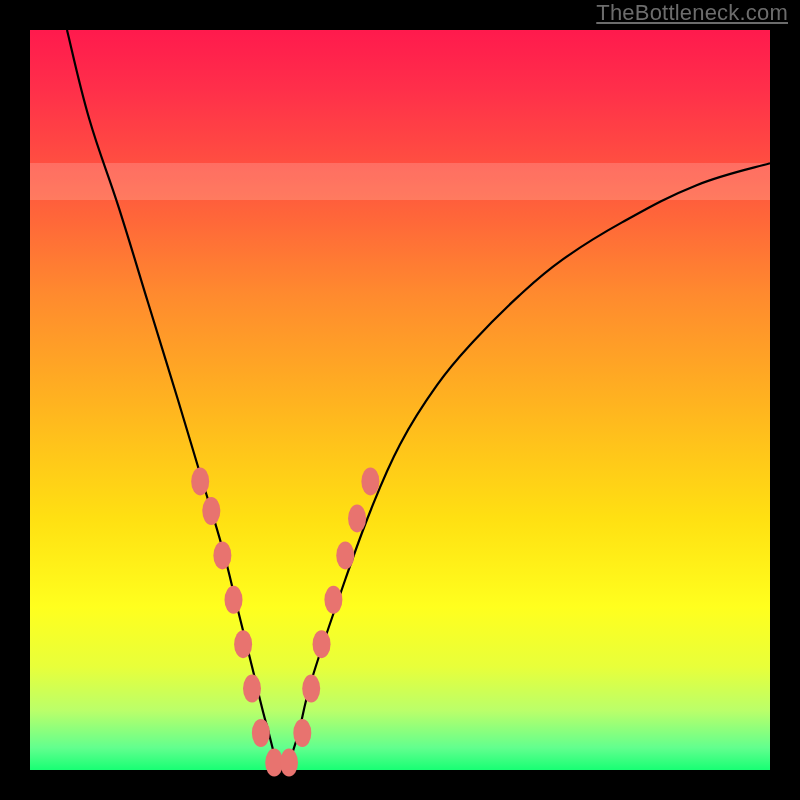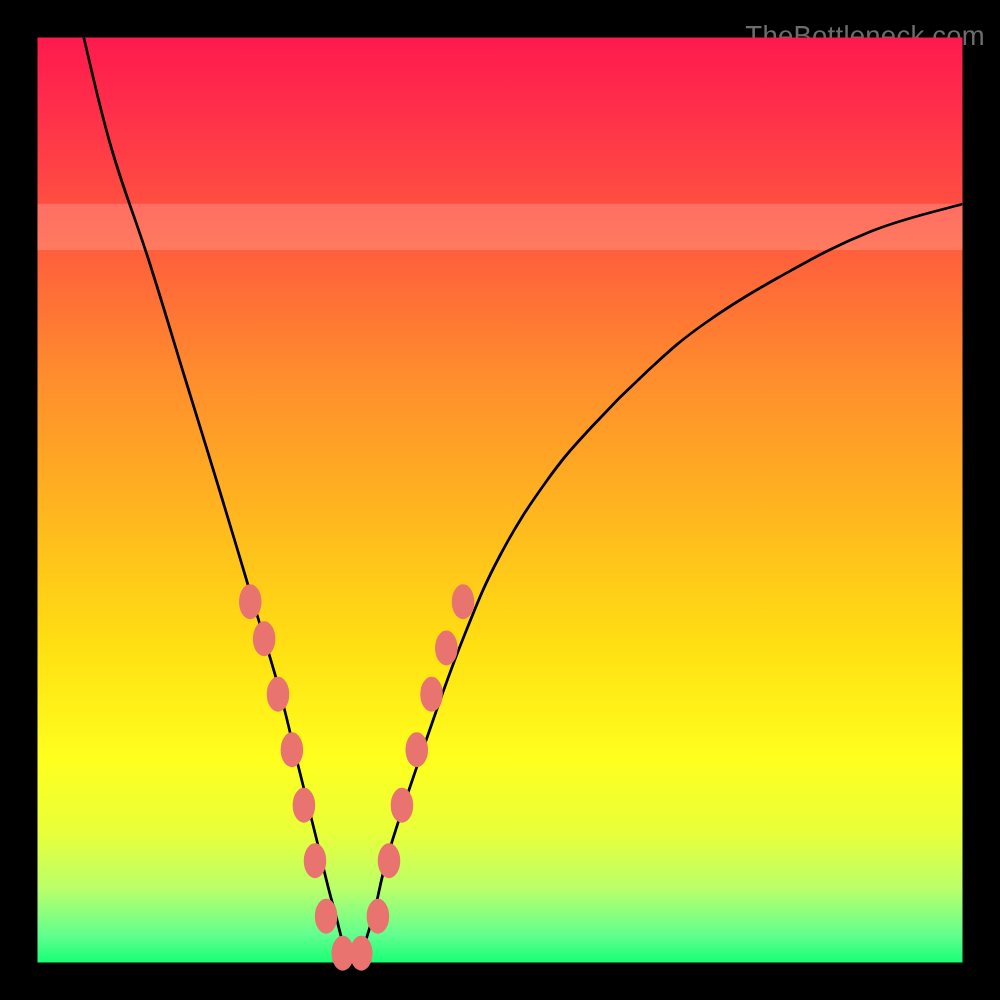--- a/index.html
+++ b/index.html
@@ -37,27 +37,28 @@
       #18ff74 100%);
   }
   .white-band {
     position: absolute;
     left: 0;
     right: 0;
     background: rgba(255,255,255,0.18);
   }
   .watermark {
     position: absolute;
-    top: 16px;
+    top: 0;
     right: 12px;
     color: #6c6c6c;
     font-size: 22px;
     font-weight: 400;
     letter-spacing: 0.2px;
     user-select: none;
+    text-decoration: underline;
   }
   svg.curve {
     position: absolute;
     left: 0;
     top: 0;
     width: 740px;
     height: 740px;
     overflow: visible;
   }
   .marker {

